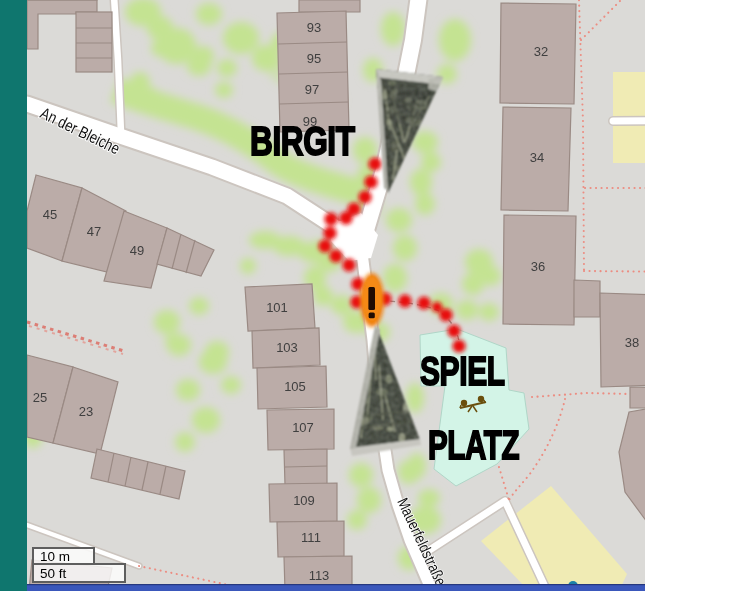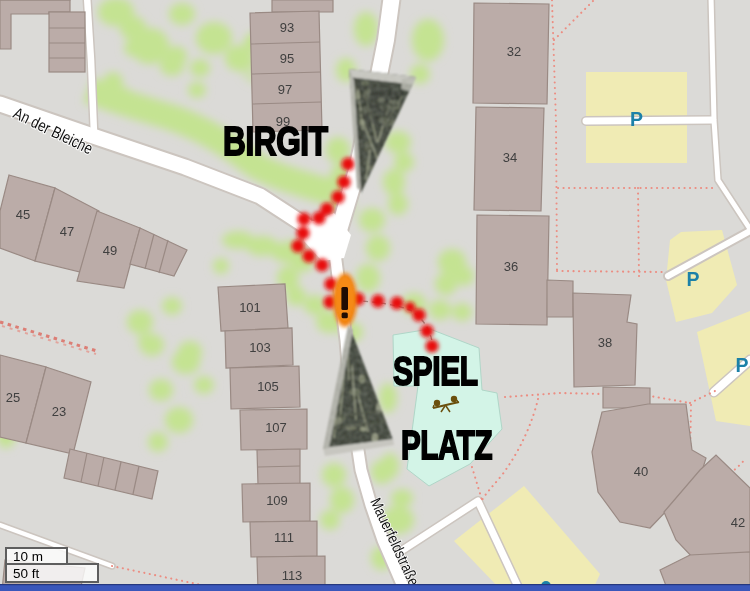--- a/index.html
+++ b/index.html
@@ -1,15 +1,15 @@
 <!DOCTYPE html>
 <html><head><meta charset="utf-8">
 <style>
 html,body{margin:0;padding:0;}
-#map{position:relative;width:750px;height:591px;overflow:hidden;background:#0f766e;font-family:"Liberation Sans",sans-serif;}
+#map{position:relative;width:618px;height:591px;overflow:hidden;background:#0f766e;font-family:"Liberation Sans",sans-serif;padding-left:27px;}
 </style></head>
 <body>
 
 <div id="map">
 <svg width="750" height="591" viewBox="0 0 750 591" xmlns="http://www.w3.org/2000/svg">
 <defs>
 <filter id="b3" x="-60%" y="-60%" width="220%" height="220%">
           <feGaussianBlur stdDeviation="4.2"></feGaussianBlur>
         </filter>
 <filter id="b1" x="-50%" y="-50%" width="200%" height="200%">

